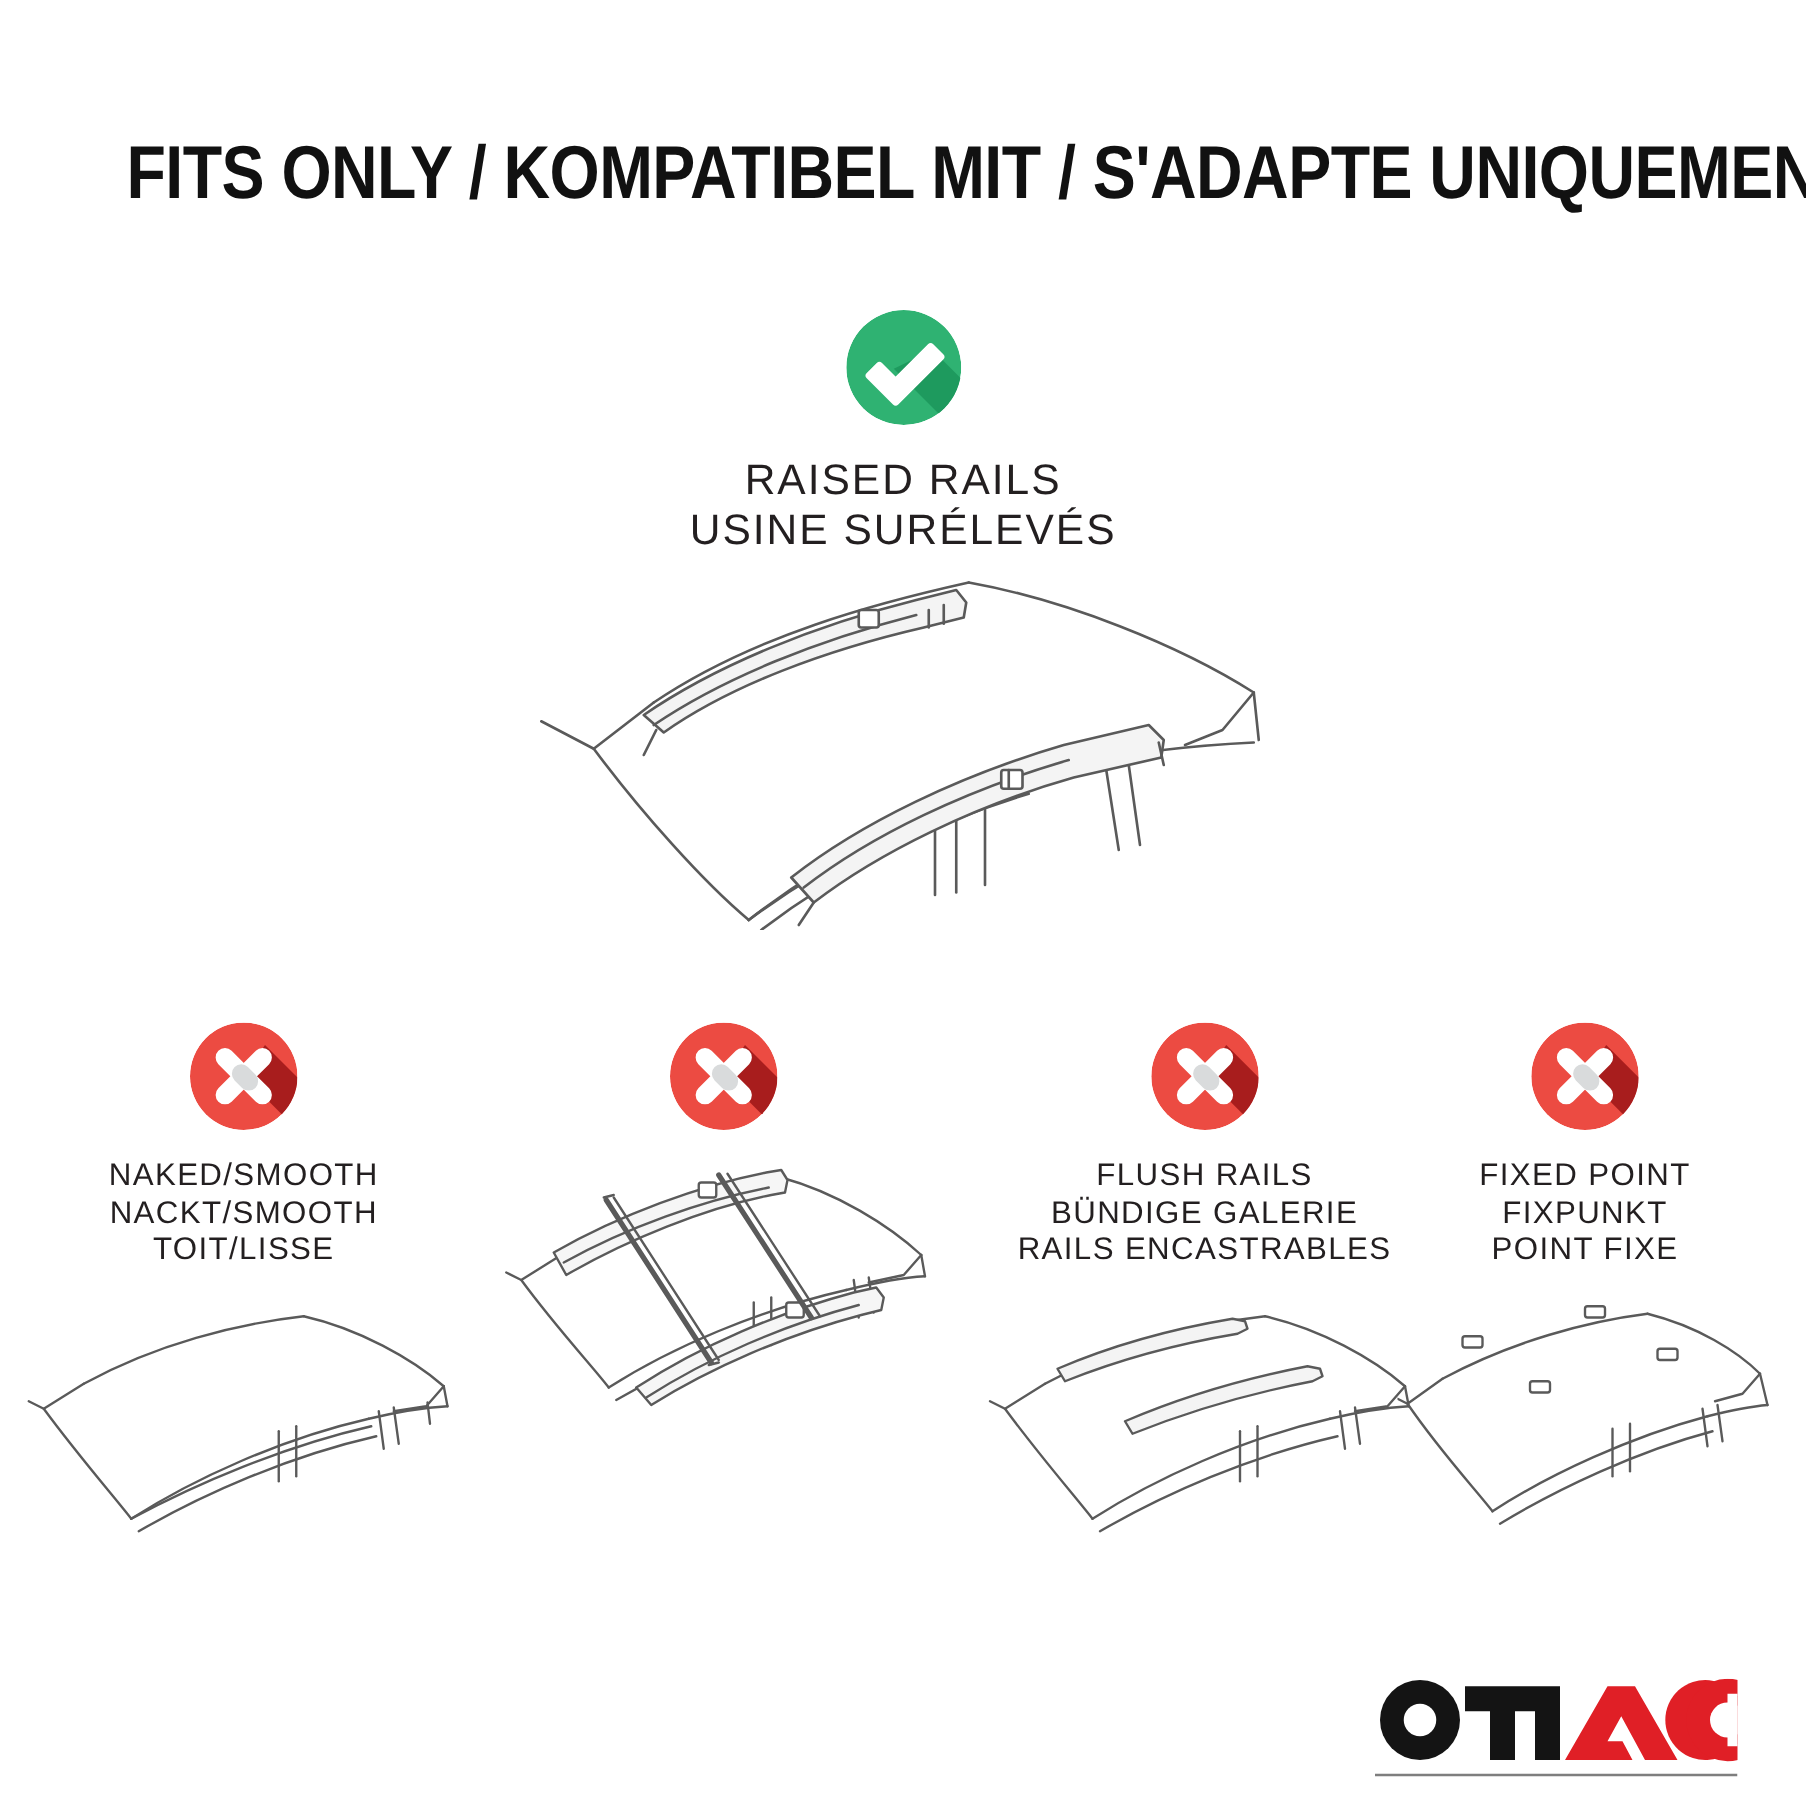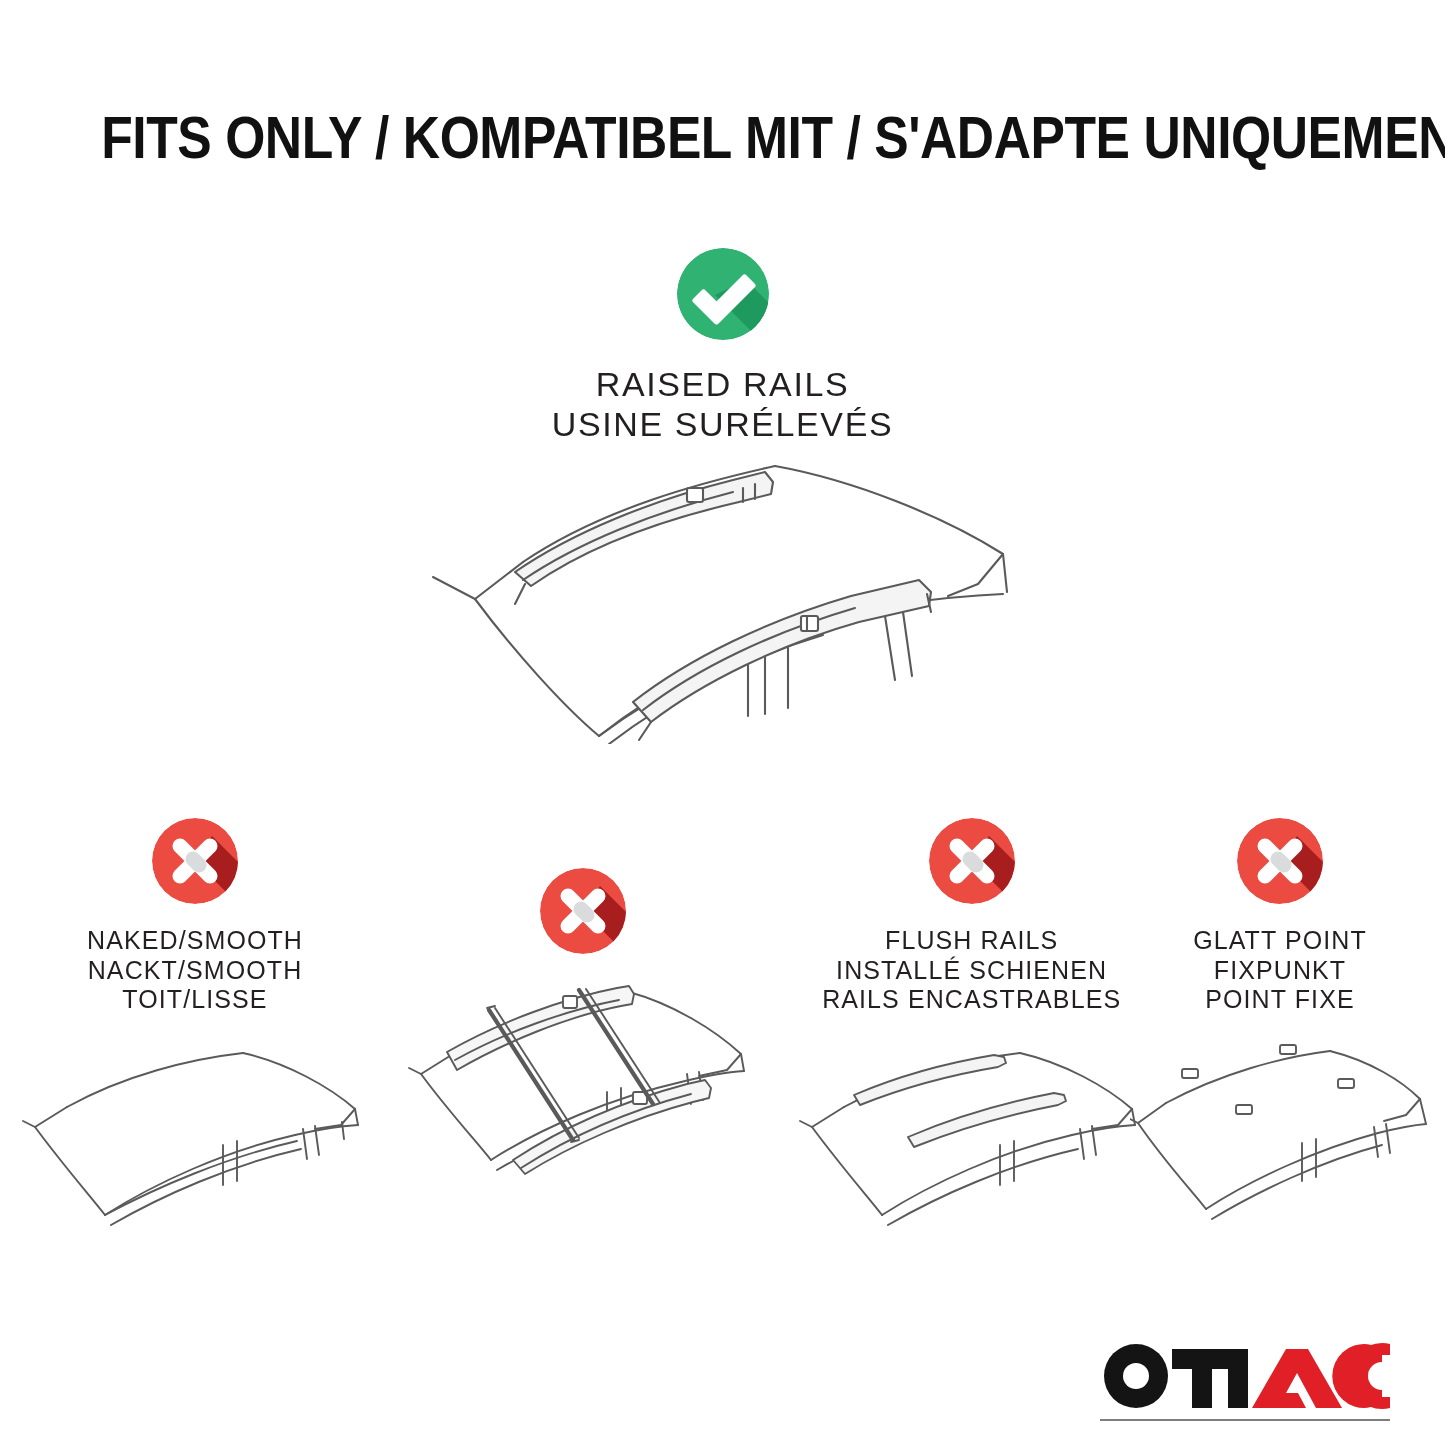--- a/index.html
+++ b/index.html
@@ -78,24 +78,24 @@
   }
 
   .art {
     display: block;
   }
 
   
   .cols {
     position: absolute;
     left: 0;
-    right: 0;
+    right: 12px;
     top: 818px;
     display: flex;
-    align-items: center;
+    align-items: flex-start;
     justify-content: space-between;
     padding: 0 30px;
     box-sizing: border-box;
   }
   .col {
     display: flex;
     flex-direction: column;
     align-items: center;
   }
   .col-0 { width: 330px; }
@@ -277,21 +277,21 @@
         <path d="M43 43 L86 86 L86 44 L60 18 Z" fill="#A81D1D"></path>
         <g stroke-linecap="round" stroke-width="15">
           <line x1="28" y1="28" x2="58" y2="58" stroke="#FFFFFF"></line>
           <line x1="58" y1="28" x2="28" y2="58" stroke="#FFFFFF"></line>
           <line x1="41" y1="41" x2="47" y2="47" stroke="#D9DBDC"></line>
         </g>
       </svg>
     </div>
     <div class="label-block sub">
       <div>FLUSH RAILS</div>
-      <div>INSTALLÉ SCHIENEN</div>
+      <div>BÜNDIGE GALERIE</div>
       <div>RAILS ENCASTRABLES</div>
     </div>
     <svg class="col-art" width="360" height="215" viewBox="0 0 360 215">
       <g fill="none" stroke="#5a5a5a" stroke-width="1.9" stroke-linecap="round" stroke-linejoin="round">
         <path d="M52 78 L20 98 L8 92"></path>
         <path d="M52 78 C 110 46, 175 30, 228 24"></path>
         <path d="M228 24 C 272 34, 315 58, 340 80"></path>
         <path d="M340 80 L326 96 L300 100"></path>
         <path d="M20 98 C 48 136, 76 168, 90 186"></path>
         <path d="M90 186 C 140 154, 210 122, 280 106"></path>
@@ -318,21 +318,21 @@
         <circle cx="43" cy="43" r="43" fill="#EC4B42"></circle>
         <path d="M43 43 L86 86 L86 44 L60 18 Z" fill="#A81D1D"></path>
         <g stroke-linecap="round" stroke-width="15">
           <line x1="28" y1="28" x2="58" y2="58" stroke="#FFFFFF"></line>
           <line x1="58" y1="28" x2="28" y2="58" stroke="#FFFFFF"></line>
           <line x1="41" y1="41" x2="47" y2="47" stroke="#D9DBDC"></line>
         </g>
       </svg>
     </div>
     <div class="label-block sub">
-      <div>GLATT POINT</div>
+      <div>FIXED POINT</div>
       <div>FIXPUNKT</div>
       <div>POINT FIXE</div>
     </div>
     <svg class="col-art" width="300" height="215" viewBox="0 0 300 215">
       <g fill="none" stroke="#5a5a5a" stroke-width="1.9" stroke-linecap="round" stroke-linejoin="round">
         <path d="M36 74 L8 94 L0 90"></path>
         <path d="M36 74 C 92 44, 152 28, 200 22"></path>
         <path d="M200 22 C 240 32, 272 52, 290 70"></path>
         <path d="M290 70 L276 86 L254 92"></path>
         <path d="M8 94 C 34 132, 62 162, 76 180"></path>

